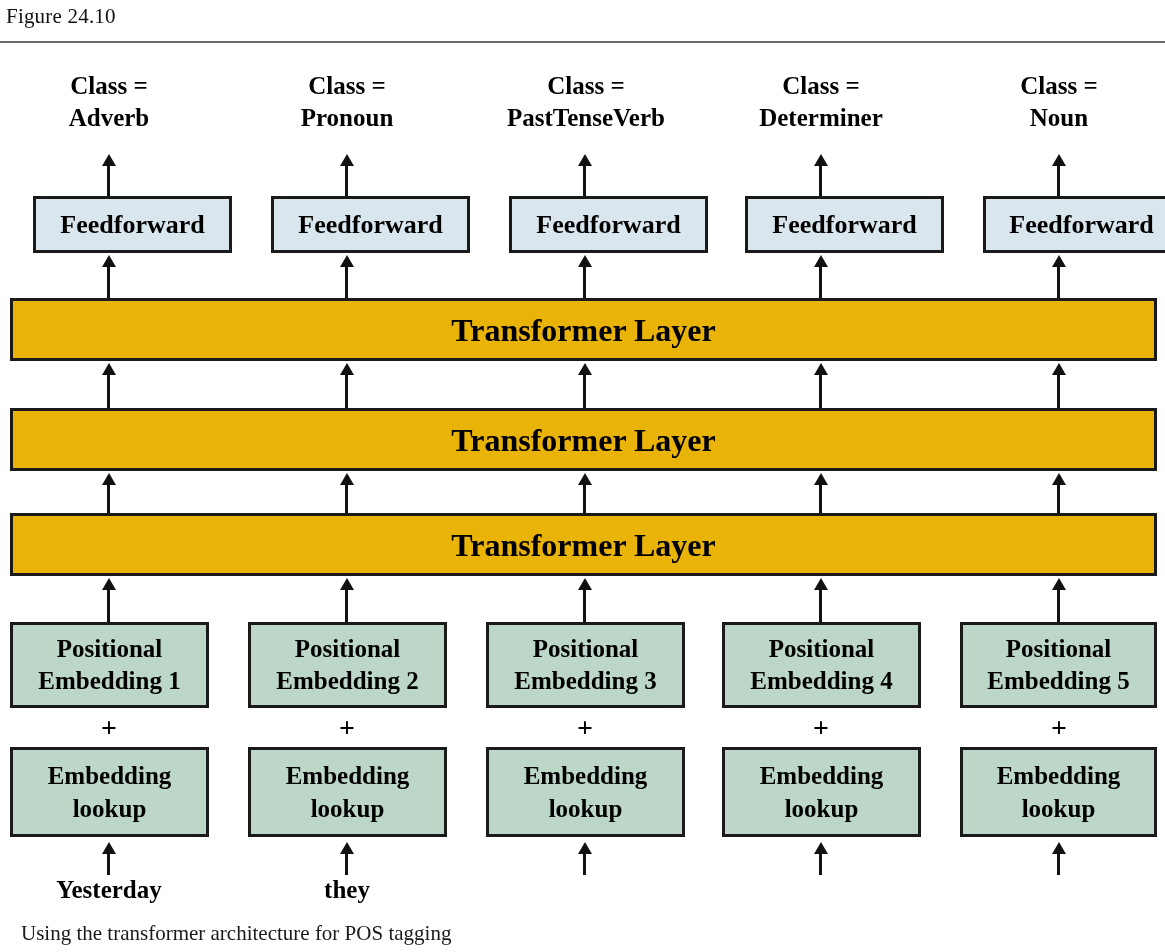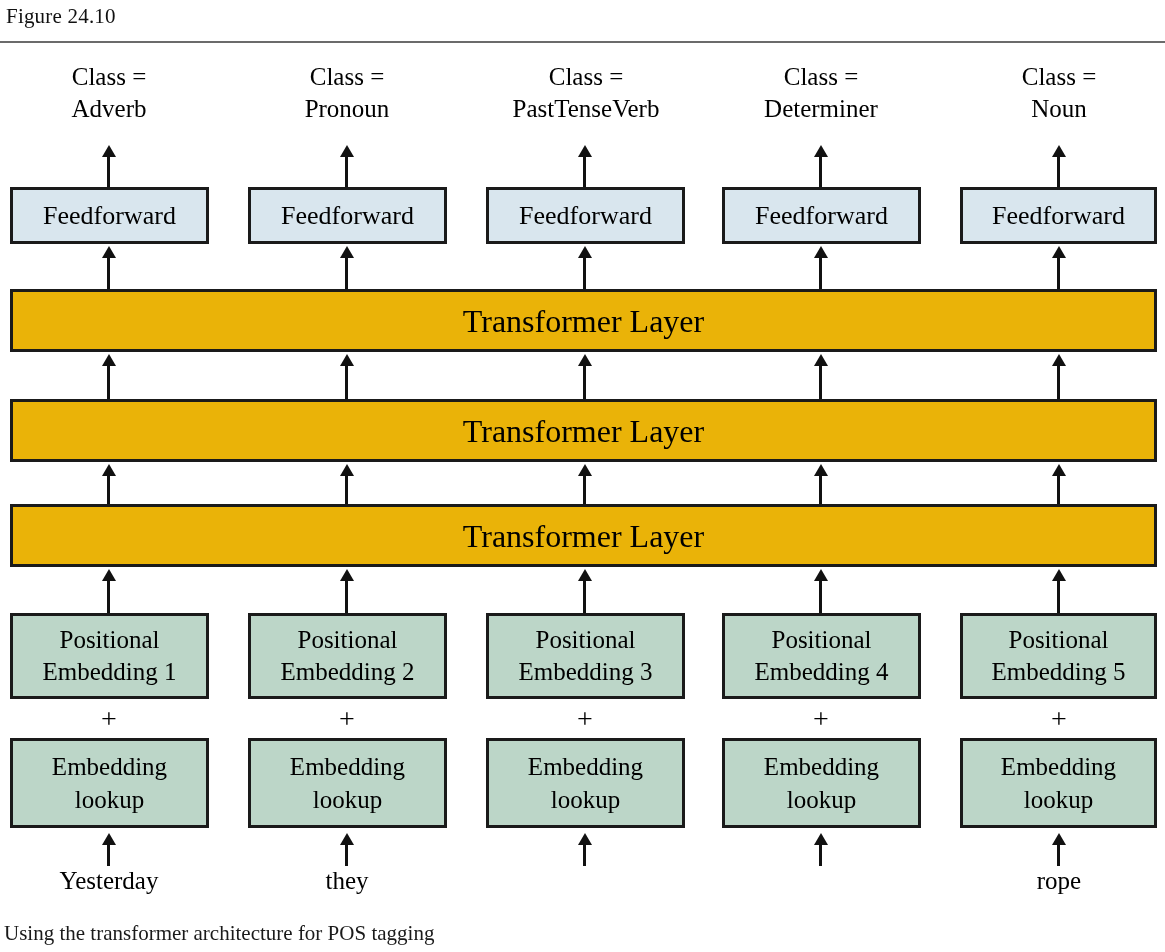--- a/index.html
+++ b/index.html
@@ -38,43 +38,45 @@
     top: 41px;
     width: 1165px;
     height: 2px;
     background: #6b6b6b;
   }
 
   
   #diagram {
     position: absolute;
     left: 0;
-    top: 43px;
+    top: 52px;
     width: 983px;
     height: 871px;
+    font-weight: bold;
   }
 
   .node {
     position: absolute;
     box-sizing: border-box;
     border: 3px solid #1a1a1a;
     display: flex;
     align-items: center;
     justify-content: center;
     text-align: center;
     font-size: 25px;
     line-height: 30px;
     color: #000;
     white-space: pre-line;
   }
 
   .ff-box {
     background: #d9e6ee;
     height: 57px;
     font-size: 26px;
+    margin-left: 23px;
   }
 
   .tl-bar {
     background: #eab308;
     height: 63px;
     font-size: 32px;
   }
 
   .emb-box {
     background: #bcd6c8;
@@ -140,21 +142,21 @@
 
   
   #caption {
     position: absolute;
     left: 0;
     top: 918px;
     width: 1165px;
     font-size: 21px;
     line-height: 30px;
     color: #1a1a1a;
-    padding-left: 4px;
+    padding-left: 21px;
     box-sizing: border-box;
     overflow: hidden;
     height: 34px;
   }
 </style>
 </head>
 <body>
 
 <div id="figure-header">
   <div id="figure-label">Figure 24.10</div>
@@ -335,17 +337,16 @@
       <div class="head"></div>
       <div class="shaft"></div>
     </div>
   <div class="arrow" style="left:1050px; top:790px; height:33px;">
       <div class="head"></div>
       <div class="shaft"></div>
     </div>
 
   <div class="word-label" style="left:247px; top:824px; width:200px;">they</div>
   <div class="word-label" style="left:9px;   top:824px; width:200px;">Yesterday</div>
-  <div class="word-label" style="left:959px; top:824px; width:200px;">rope</div>
 
 </div>
 
 <div id="caption">Using the transformer architecture for POS tagging</div>
 
 </body></html>

